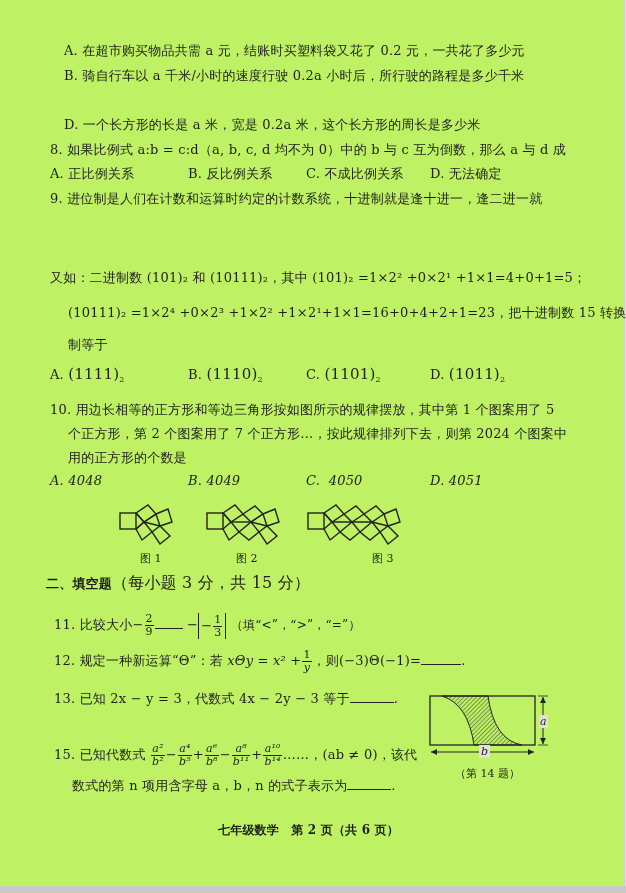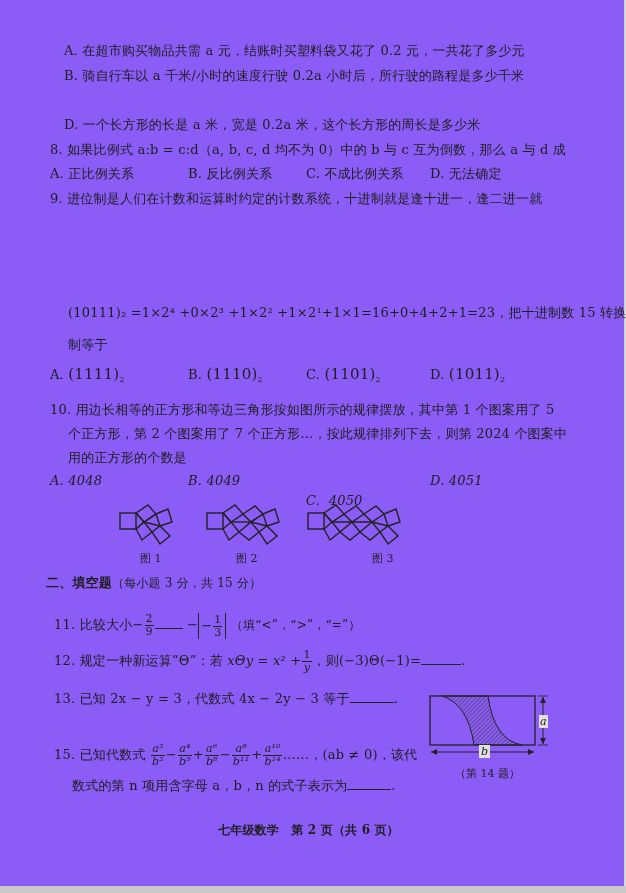--- a/index.html
+++ b/index.html
@@ -2,21 +2,21 @@
 <html><head>
 <meta charset="utf-8">
 <style>
   html, body { margin:0; padding:0; }
   body {
     width:626px; height:893px; overflow:hidden; position:relative;
     background:#e0dfdb;
     font-family:"DejaVu Serif","Liberation Serif",serif;
     color:#1e1e1e;
   }
-  .page { position:absolute; left:0; top:0; width:624px; height:887px; background:#8b5cf6; border-right:1px solid #cfcfcc; }
+  .page { position:absolute; left:0; top:0; width:624px; height:887px; background:#bef264; border-right:1px solid #cfcfcc; }
   .bottom-band { position:absolute; left:0; top:886px; width:626px; height:7px; background:#c9c9c9; }
   .line { position:absolute; font-size:13px; line-height:16px; white-space:nowrap; letter-spacing:0.2px; }
   .it { font-style:italic; }
   .sub { font-size:8px; vertical-align:-3px; }
   .sup { font-size:8px; vertical-align:6px; }
   .paren { font-size:15px; }
   .frac { display:inline-block; vertical-align:middle; text-align:center; line-height:12px; margin:0 1px; }
   .frac .num { display:block; border-bottom:1px solid #222; padding:0 1px; font-size:11px; }
   .frac .den { display:block; font-size:11px; padding:0 1px; }
   .abs { display:inline-block; border-left:1px solid #222; border-right:1px solid #222; padding:0 2px; vertical-align:middle; }
@@ -51,39 +51,40 @@
     <span style="position:absolute;left:0;"><span>A.</span> <span>正比例关系</span></span>
     <span style="position:absolute;left:138px;"><span>B.</span> <span>反比例关系</span></span>
     <span style="position:absolute;left:256px;"><span>C.</span> <span>不成比例关系</span></span>
     <span style="position:absolute;left:380px;"><span>D.</span> <span>无法确定</span></span>
   </div>
 
   <div class="line" style="left:50px;top:191px;">
     <span>9.</span>
     <span>进位制是人们在计数和运算时约定的计数系统，十进制就是逢十进一，逢二进一就</span>
   </div>
+  <div class="line" style="left:50px;top:270px;">又如：二进制数 (101)₂ 和 (10111)₂，其中 (101)₂ =1×2² +0×2¹ +1×1=4+0+1=5；</div>
   <div class="line" style="left:68px;top:305px;">(10111)₂ =1×2⁴ +0×2³ +1×2² +1×2¹+1×1=16+0+4+2+1=23，把十进制数 15 转换成二进</div>
   <div class="line" style="left:68px;top:337px;">制等于</div>
   <div class="line" style="left:50px;top:366px;width:520px;height:20px;">
     <span style="position:absolute;left:0;"><span>A.</span> <span class="paren">(1111)</span><span class="sub">2</span></span>
     <span style="position:absolute;left:138px;"><span>B.</span> <span class="paren">(1110)</span><span class="sub">2</span></span>
     <span style="position:absolute;left:256px;"><span>C.</span> <span class="paren">(1101)</span><span class="sub">2</span></span>
     <span style="position:absolute;left:380px;"><span>D.</span> <span class="paren">(1011)</span><span class="sub">2</span></span>
   </div>
 
   <div class="line" style="left:50px;top:402px;">
     <span>10.</span>
     <span>用边长相等的正方形和等边三角形按如图所示的规律摆放，其中第 1 个图案用了 5</span>
   </div>
   <div class="line" style="left:68px;top:426px;">个正方形，第 2 个图案用了 7 个正方形…，按此规律排列下去，则第 2024 个图案中</div>
   <div class="line" style="left:68px;top:450px;">用的正方形的个数是</div>
   <div class="line" style="left:50px;top:473px;width:520px;height:16px;font-style:italic;">
     <span style="position:absolute;left:0;"><span>A.</span> <span>4048</span></span>
     <span style="position:absolute;left:138px;"><span>B.</span> <span>4049</span></span>
-    <span style="position:absolute;left:256px;margin-top:20px;"><span>C.</span>&nbsp; <span>4050</span></span>
+    <span style="position:absolute;left:256px;"><span>C.</span>&nbsp; <span>4050</span></span>
     <span style="position:absolute;left:380px;"><span>D.</span> <span>4051</span></span>
   </div>
 
   <svg style="left:118px;top:500px;" width="64" height="50" viewBox="0 0 64 50" fill="none" stroke="#222" stroke-width="1.4">
     <rect x="2" y="13" width="16" height="16"></rect>
     <polygon points="18,13 30,5 38,14 26,22"></polygon>
     <polygon points="38,14 50,9 54,22 42,26"></polygon>
     <polygon points="18,29 26,22 34,32 24,40"></polygon>
     <polygon points="34,32 42,26 52,36 42,44"></polygon>
     <line x1="18" y1="13" x2="26" y2="22"></line>
@@ -118,21 +119,21 @@
     <polygon points="34,32 46,22 54,32 44,40"></polygon>
     <polygon points="54,32 66,22 74,32 64,40"></polygon>
     <polygon points="74,32 82,26 92,36 82,44"></polygon>
     <line x1="26" y1="22" x2="66" y2="22"></line>
       <line x1="66" y1="22" x2="82" y2="26"></line>
     <line x1="18" y1="13" x2="26" y2="22"></line>
   </svg>
   <div class="fig-label" style="left:346px;top:551px;padding-left:26px;">图 3</div>
 
   <div class="line" style="left:46px;top:575px;">
-    <span class="bold">二、填空题</span><span style="font-size:12px;">（每小题 3 分，共 15 分）</span>
+    <span class="bold">二、填空题</span><span style="font-size:16px;">（每小题 3 分，共 15 分）</span>
   </div>
 
   <div class="line" style="left:54px;top:612px;line-height:26px;">
     <span>11.</span>
     <span>比较大小</span>−<span class="frac"><span class="num">2</span><span class="den">9</span></span><span class="blank" style="width:28px;"></span> −<span class="abs">−<span class="frac"><span class="num">1</span><span class="den">3</span></span></span>
     <span style="font-size:12px;">（填“&lt;”，“&gt;”，“=”）</span>
   </div>
 
   <div class="line" style="left:54px;top:648px;line-height:26px;">
     <span>12.</span>

